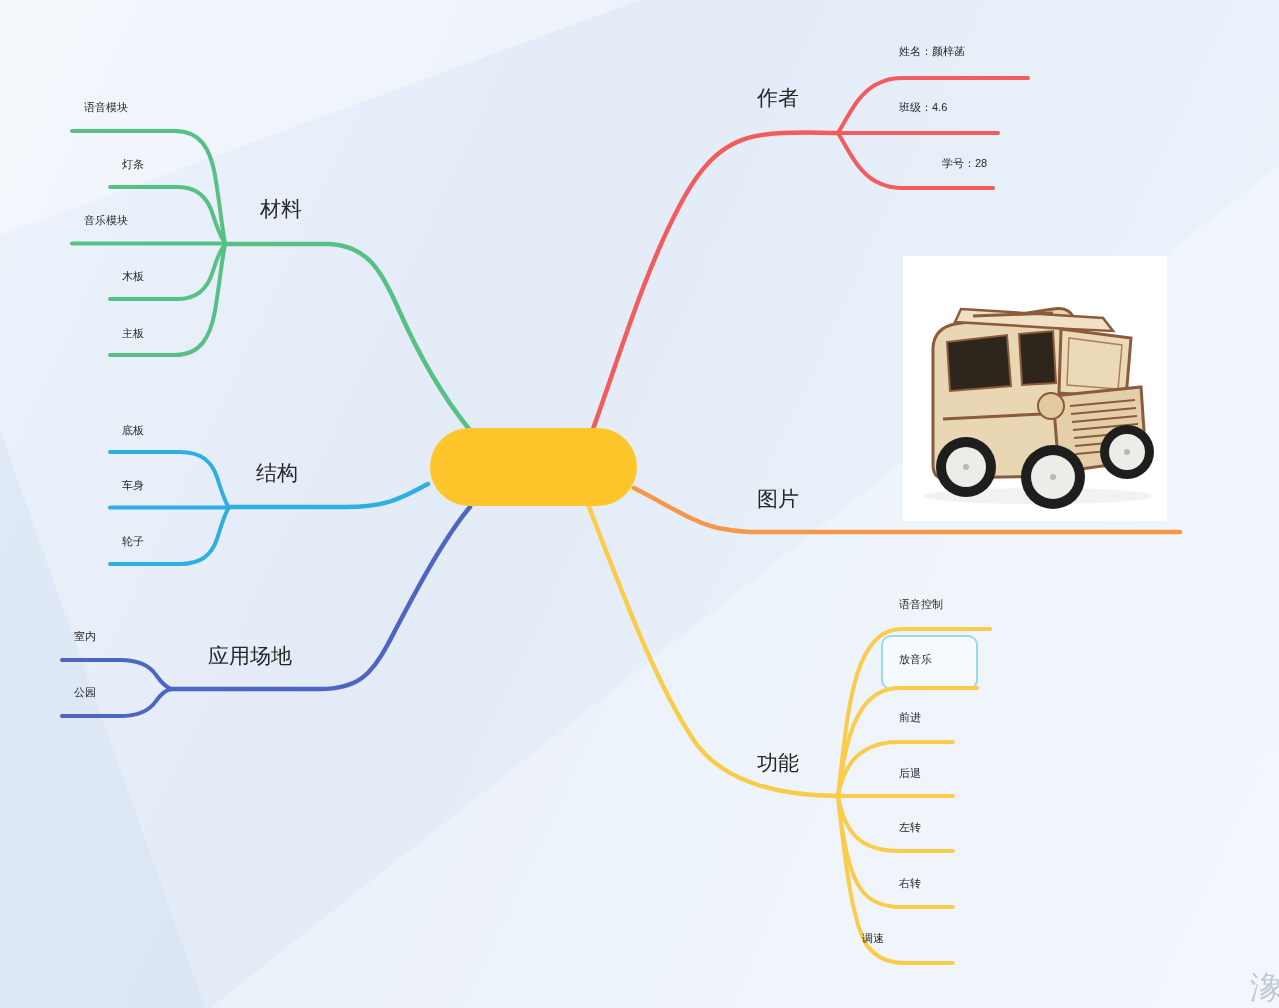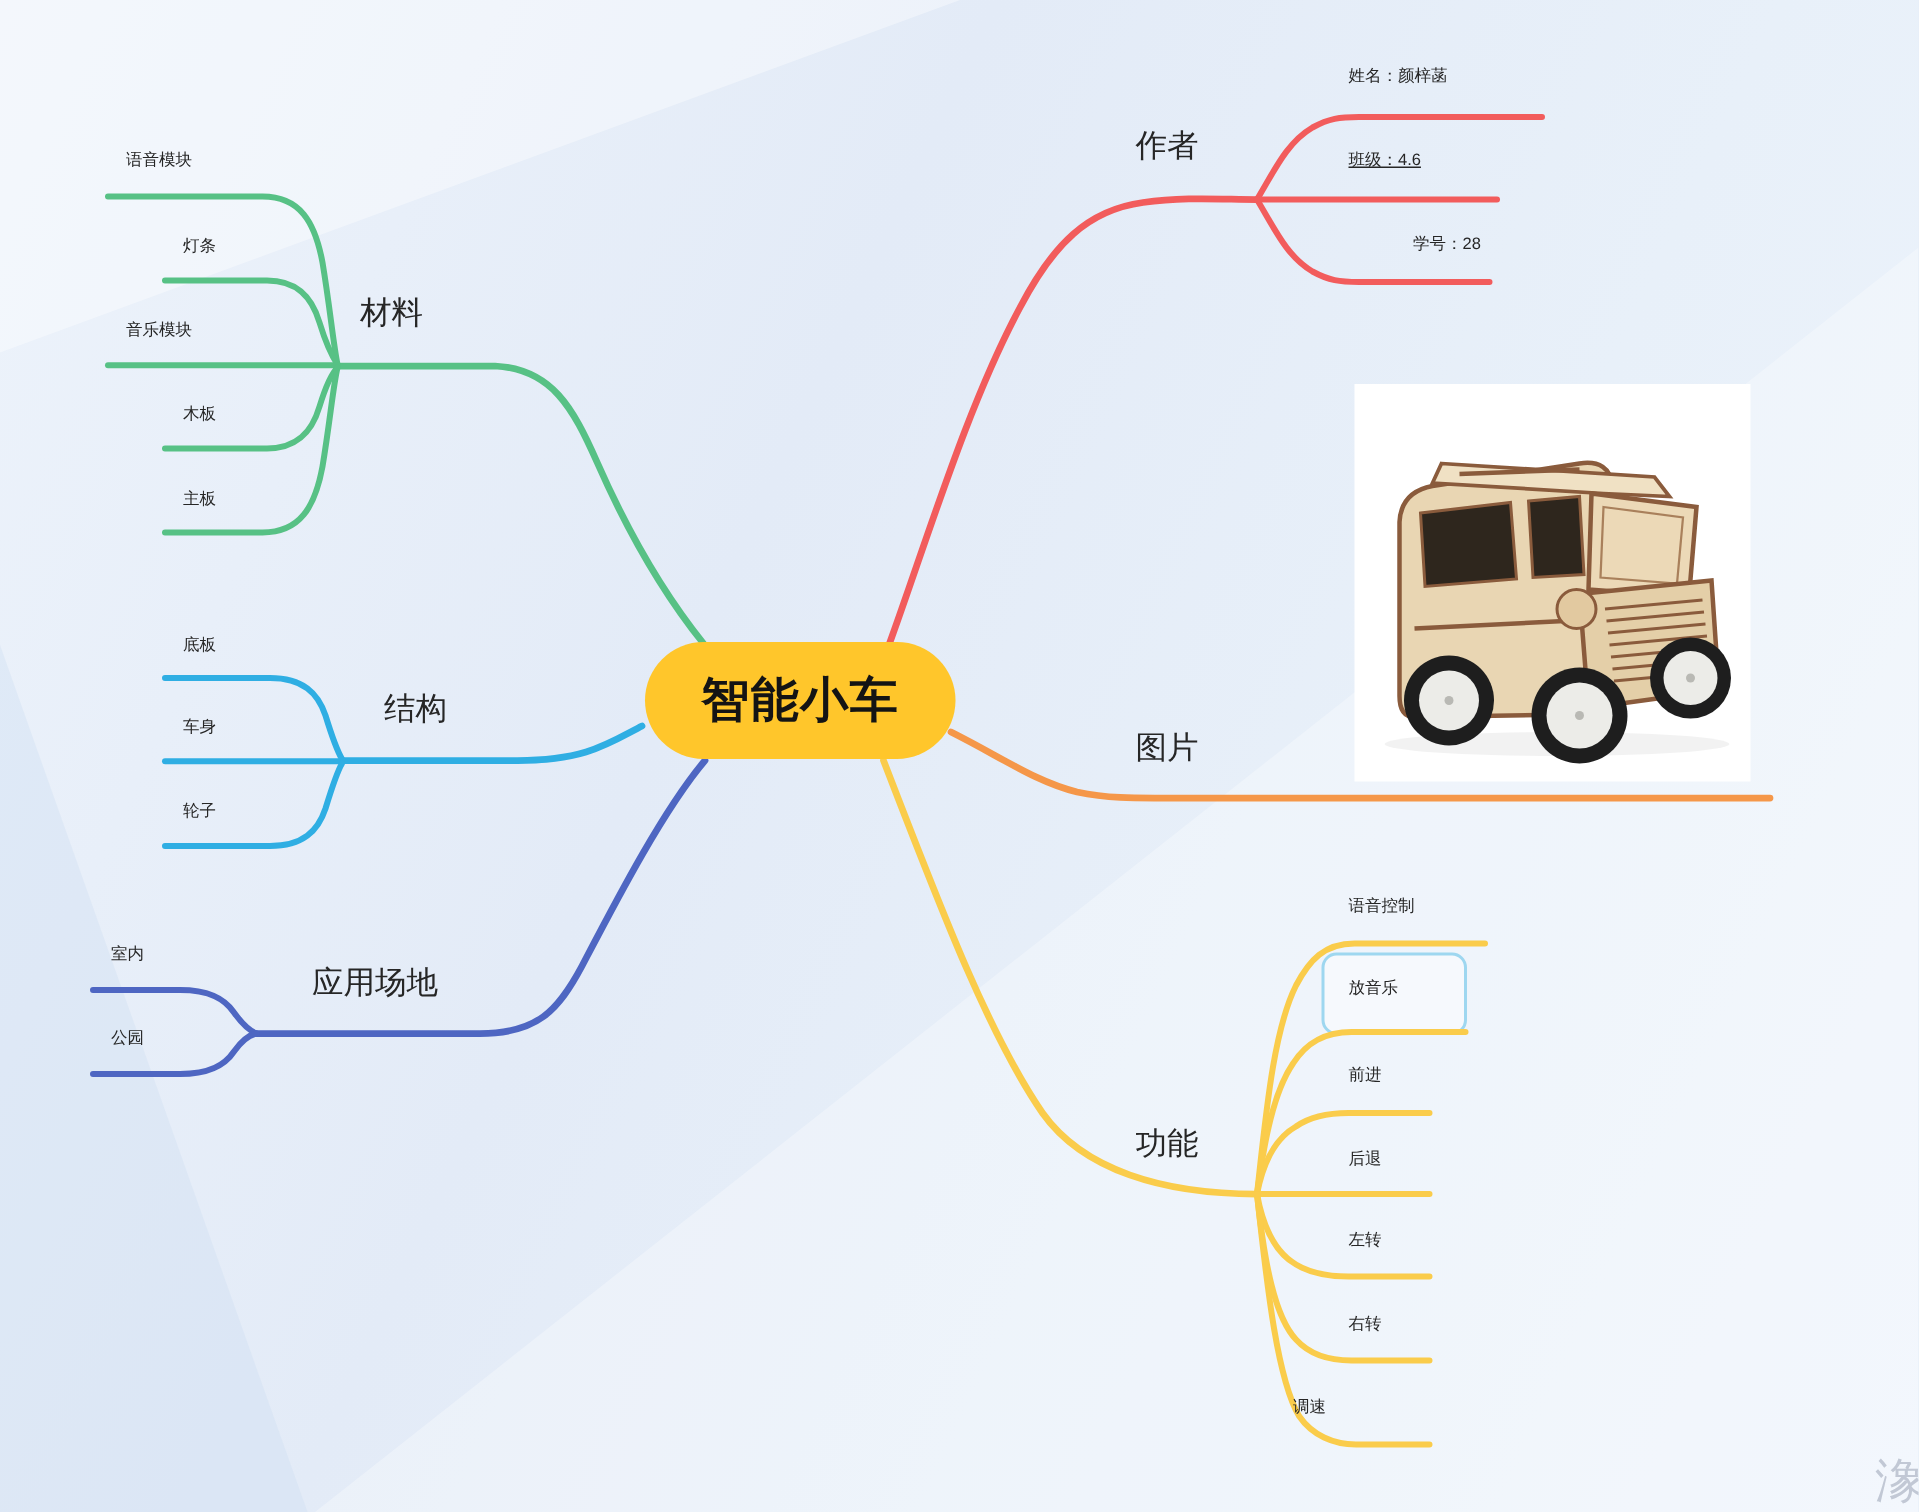--- a/index.html
+++ b/index.html
@@ -86,41 +86,40 @@
       <path d="M 838 796 C 842 775 850 759 864 751 C 874 744 886 742 899 742 H 953" stroke-width="4" stroke="#FACC4B"></path>
       <path d="M 838 796 H 953" stroke-width="4" stroke="#FACC4B"></path>
       <path d="M 838 796 C 842 818 850 835 864 843 C 874 849 886 851 899 851 H 953" stroke-width="4" stroke="#FACC4B"></path>
       <path d="M 838 796 C 843 843 850 878 864 893 C 873 903 886 907 901 907 H 953" stroke-width="4" stroke="#FACC4B"></path>
       <path d="M 838 796 C 845 862 852 920 866 944 C 875 957 889 963 904 963 H 953" stroke-width="4" stroke="#FACC4B"></path>
     </g>
 
     <rect x="430" y="428" width="207" height="78" rx="39" fill="#FFC62B"></rect>
   </svg>
 
-  <div class="root-label">智能小车</div>
 
-  <div class="lbl branch" style="left:240px;top:197px;">材料</div>
+  <div class="lbl branch" style="left:260px;top:197px;">材料</div>
   <div class="lbl child" style="left:84px;top:101px;">语音模块</div>
   <div class="lbl child" style="left:122px;top:158px;">灯条</div>
   <div class="lbl child" style="left:84px;top:214px;">音乐模块</div>
   <div class="lbl child" style="left:122px;top:270px;">木板</div>
   <div class="lbl child" style="left:122px;top:327px;">主板</div>
 
   <div class="lbl branch" style="left:256px;top:461px;">结构</div>
   <div class="lbl child" style="left:122px;top:424px;text-align:right;">底板</div>
   <div class="lbl child" style="left:122px;top:479px;">车身</div>
   <div class="lbl child" style="left:122px;top:535px;">轮子</div>
 
   <div class="lbl branch" style="left:208px;top:644px;">应用场地</div>
   <div class="lbl child" style="left:74px;top:630px;">室内</div>
   <div class="lbl child" style="left:74px;top:686px;">公园</div>
 
   <div class="lbl branch" style="left:757px;top:86px;">作者</div>
   <div class="lbl child" style="left:899px;top:45px;">姓名：颜梓菡</div>
-  <div class="lbl child" style="left:899px;top:101px;text-decoration:underline;">班级：4.6</div>
+  <div class="lbl child" style="left:899px;top:101px;">班级：4.6</div>
   <div class="lbl child" style="left:899px;top:157px;margin-left:43px;">学号：28</div>
 
   <div class="lbl branch" style="left:757px;top:487px;">图片</div>
   <div class="image-box">
     <svg width="264" height="265" viewBox="0 0 264 265">
       <ellipse cx="135" cy="240" rx="115" ry="8" fill="rgba(0,0,0,0.05)"></ellipse>
 
       <path d="M30 92 Q31 72 52 68 L150 53 Q170 50 172 68 L176 148 L172 214 Q172 220 164 220 L40 222 Q30 222 30 208 Z" fill="#E9D6B3" stroke="#8A5B3C" stroke-width="3"></path>
 
       <path d="M58 53 L200 62 L210 75 L166 73 L52 66 Z" fill="#F0E1C4" stroke="#8A5B3C" stroke-width="2.5"></path>

